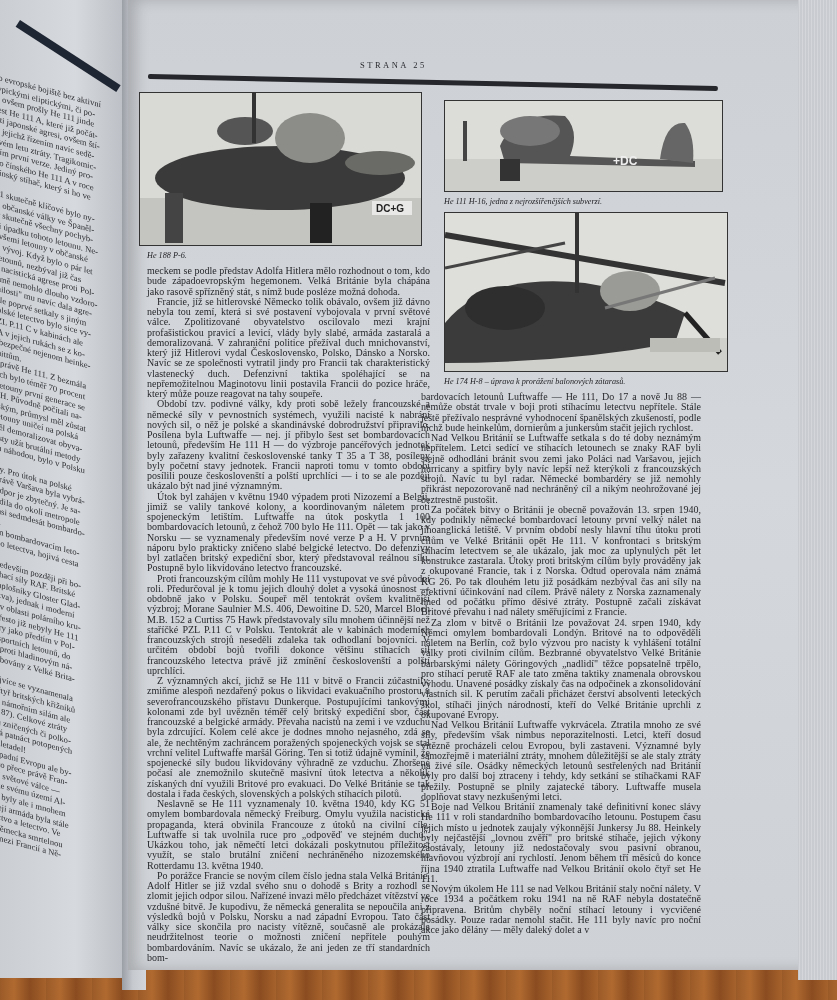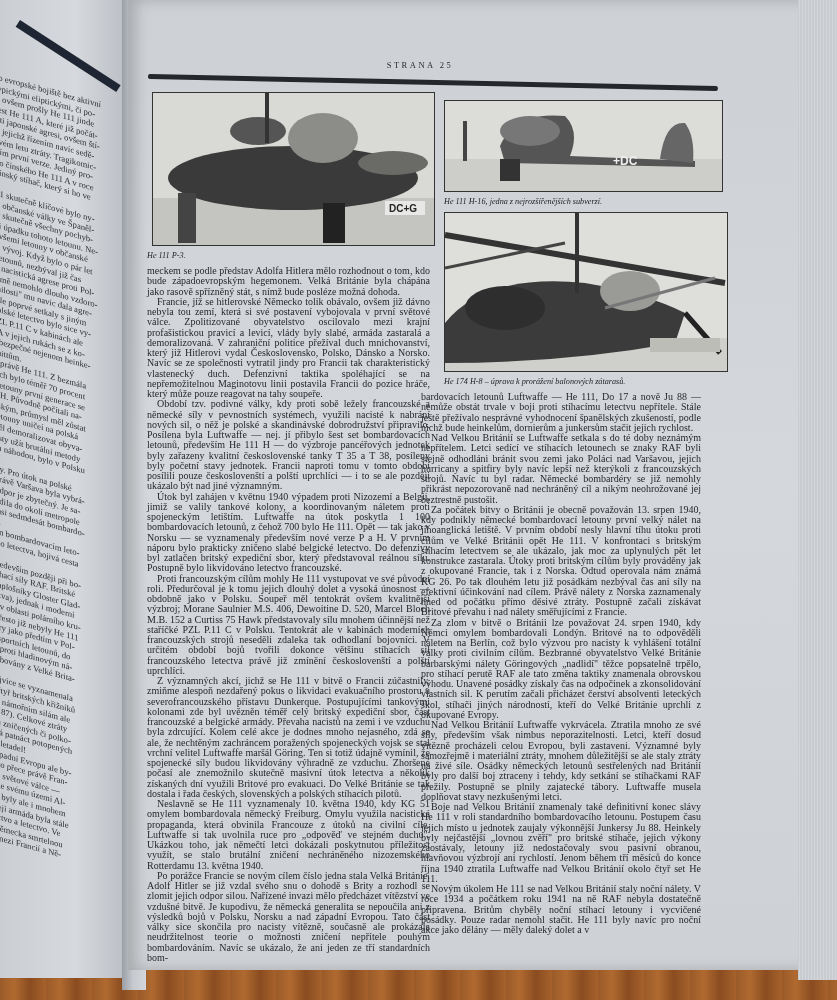--- a/index.html
+++ b/index.html
@@ -41,21 +41,21 @@
   .right-page {
     position: absolute; left: 128px; top: 0; width: 710px; height: 970px;
     background: linear-gradient(180deg, #cdd0d5 0%, #d4d7db 50%, #ced1d5 100%);
     box-shadow: inset 8px 0 14px rgba(0,0,0,0.18);
   }
   .page-edges {
     position: absolute; right: 0; top: 0; width: 40px; height: 980px;
     background: repeating-linear-gradient(90deg, #c3c6cb 0, #d9dbdf 2px, #b8bbc0 3px);
   }
   .running-head {
-    position: absolute; left: 360px; top: 60px; width: 120px; text-align: center;
+    position: absolute; left: 360px; top: 60px; width: 120px; 
     font-size: 8.5px; letter-spacing: 2.5px; color: #2a2c30;
   }
   .rule {
     position: absolute; left: 148px; top: 74px; width: 570px; height: 5px;
     background: #25272c; border-radius: 2px;
     transform: rotate(1.2deg); transform-origin: left center;
   }
   .photo {
     position: absolute; border: 1px solid #333;
     background: #fde047; overflow: hidden;
@@ -158,36 +158,36 @@
 </div>
 <div class="gutter"></div>
 
 <div class="right-page">
   <div class="page-edges"></div>
 </div>
 
 <div class="running-head">STRANA 25</div>
 <div class="rule"></div>
 
-<div class="photo" style="left:152px; top:92px; width:281px; height:152px;">
+<div class="photo" style="left:139px; top:92px; width:281px; height:152px;">
   <svg viewBox="0 0 281 152">
     <rect width="281" height="152" fill="#d9d9d6"></rect>
     <rect y="105" width="281" height="47" fill="#c4c4c0"></rect>
     <ellipse cx="140" cy="85" rx="125" ry="32" fill="#3a3a3a"></ellipse>
     <ellipse cx="170" cy="45" rx="35" ry="25" fill="#8c8c88"></ellipse>
     <ellipse cx="105" cy="38" rx="28" ry="14" fill="#555"></ellipse>
     <ellipse cx="240" cy="70" rx="35" ry="12" fill="#6a6a66"></ellipse>
     <rect x="112" y="0" width="4" height="50" fill="#333"></rect>
     <rect x="170" y="110" width="22" height="40" fill="#222"></rect>
     <rect x="25" y="100" width="18" height="50" fill="#444"></rect>
     <rect x="232" y="108" width="40" height="14" fill="#e8e8e6"></rect>
     <text x="236" y="119" font-size="10" font-weight="bold" fill="#222" font-family="Liberation Sans, sans-serif">DC+G</text>
   </svg>
 </div>
-<div class="caption" style="left:147px; top:251px;">He 111 P-3.</div>
+<div class="caption" style="left:147px; top:251px;">He 188 P-6.</div>
 
 <div class="photo" style="left:444px; top:100px; width:277px; height:90px;">
   <svg viewBox="0 0 277 90">
     <rect width="277" height="90" fill="#dcdcd8"></rect>
     <rect y="58" width="277" height="32" fill="#cdcdc9"></rect>
     <path d="M55 45 Q70 10 120 15 Q135 30 125 55 L250 60 L250 66 L60 62 Z" fill="#555"></path>
     <ellipse cx="85" cy="30" rx="30" ry="15" fill="#777"></ellipse>
     <path d="M215 58 Q220 20 240 22 Q250 35 248 62 Z" fill="#666"></path>
     <rect x="18" y="20" width="4" height="40" fill="#444"></rect>
     <rect x="55" y="58" width="20" height="22" fill="#333"></rect>

